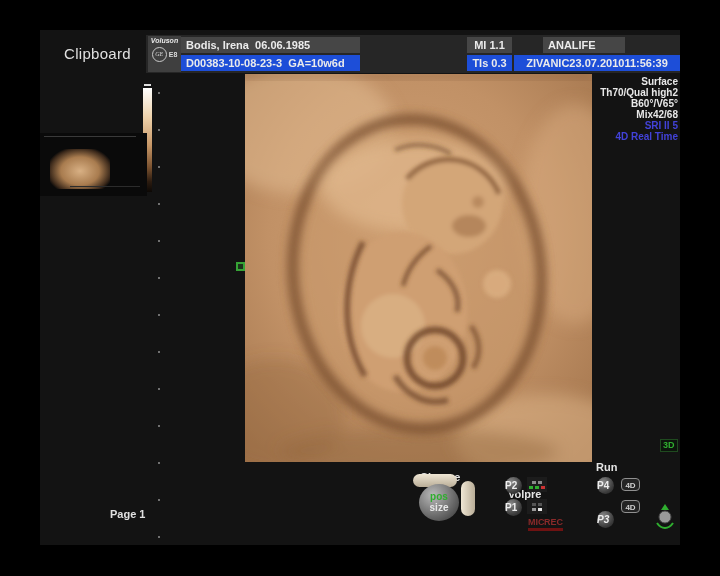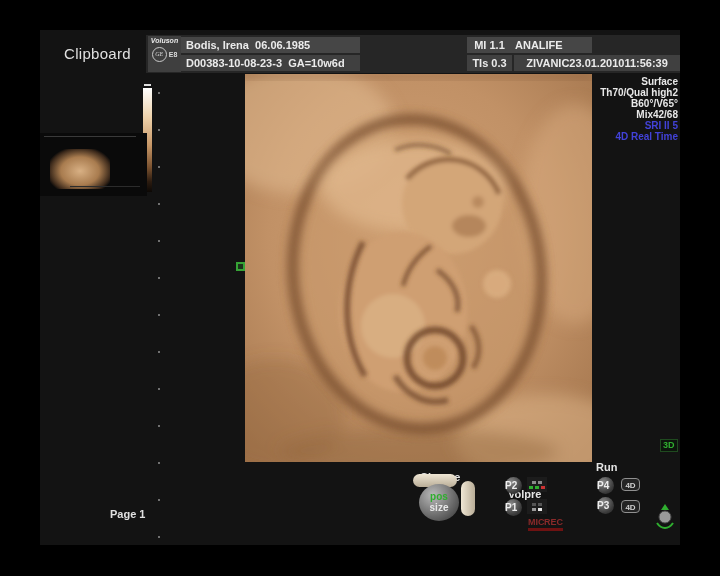--- a/index.html
+++ b/index.html
@@ -12,21 +12,21 @@
   .header-bg{left:146px;top:35px;width:534px;height:38px;background:#262626;}
   .logo-cell{left:148px;top:36px;width:33px;height:36px;background:#3f3f3f;text-align:center;}
   .brand{font-size:7px;font-weight:bold;font-style:italic;color:#e8e8e8;line-height:9px;letter-spacing:0;}
   .logo-row{display:flex;align-items:center;justify-content:center;gap:2px;margin-top:2px;}
   .ge-circle{width:13px;height:13px;border:1px solid #c9c9c9;border-radius:50%;
              font-family:"Liberation Serif",serif;font-style:italic;font-size:6px;line-height:13px;
              color:#dcdcdc;text-align:center;}
   .model{font-size:7px;font-weight:bold;color:#dcdcdc;}
   .hcell{position:absolute;height:16px;background:#464646;color:#ebebeb;font-size:11px;
          font-weight:bold;line-height:16px;white-space:nowrap;overflow:hidden;}
-  .hcell.r2{background:#404040;}
+  .hcell.r2{background:#1d4ed8;}
   .pad{padding:0 5px;}
   .ctr{text-align:center;}
   .right-meta{display:flex;justify-content:center;padding:0 8px;}
 
   
   .render-info{left:500px;top:76px;width:178px;text-align:right;font-size:10px;font-weight:bold;line-height:11px;}
   .ri-white{color:#e8e8e8;}
   .ri-blue{color:#4242d8;}
 
   
@@ -88,34 +88,34 @@
     </div>
   </div>
 
   <div class="hcell pad" style="left:181px;top:37px;width:169px;">
     <span>Bodis, Irena</span>&nbsp;
     <span>06.06.1985</span>
   </div>
   <div class="hcell ctr" style="left:467px;top:37px;width:45px;">
     <span>MI 1.1</span>
   </div>
-  <div class="hcell pad" style="left:510px;top:37px;width:72px;">
+  <div class="hcell pad" style="left:543px;top:37px;width:72px;">
     <span>ANALIFE</span>
   </div>
 
   <div class="hcell r2 pad" style="left:181px;top:55px;width:169px;">
     <span>D00383-10-08-23-3</span>&nbsp;
     <span>GA=10w6d</span>
   </div>
   <div class="hcell r2 ctr" style="left:467px;top:55px;width:45px;">
     <span>TIs 0.3</span>
   </div>
   <div class="hcell r2 right-meta" style="left:514px;top:55px;width:166px;box-sizing:border-box;">
     <span>ZIVANIC</span>
-    <span>23.01.2010</span>
+    <span>23.07.2010</span>
     <span>11:56:39</span>
   </div>
 
   <div class="abs render-info">
     <div class="ri-white">Surface</div>
     <div class="ri-white">Th70/Qual high2</div>
     <div class="ri-white">B60°/V65°</div>
     <div class="ri-white">Mix42/68</div>
     <div class="ri-blue">SRI II 5</div>
     <div class="ri-blue">4D Real Time</div>
@@ -220,21 +220,21 @@
       <span class="dot" style="background:#9a9a9a;"></span>
       <span class="dot" style="background:#e8e8e8;"></span>
     </span>
   </div>
   <div class="abs rec-lbl" style="left:528px;top:517px;">MIC</div>
   <div class="abs rec-lbl" style="left:544px;top:517px;">REC</div>
 
   <div class="abs lbl" style="left:596px;top:461px;">Run</div>
   <div class="abs pbtn" style="left:597px;top:477px;">P4</div>
   <div class="abs badge4d" style="left:621px;top:478px;">4D</div>
-  <div class="abs pbtn" style="left:597px;top:497px;">P3</div>
+  <div class="abs pbtn" style="left:597px;top:511px;font-style:italic;">P3</div>
   <div class="abs badge4d" style="left:621px;top:500px;">4D</div>
 
   <svg class="abs" style="left:653px;top:503px;" width="24" height="27" viewBox="0 0 24 27">
     <path d="M12,1 L16,7 L8,7 Z" fill="#2fae2f"></path>
     <circle cx="12" cy="14" r="6" fill="#9a9a9a" stroke="#4a4a4a"></circle>
     <path d="M4,20 C6,23 9,25 12,25" fill="none" stroke="#2fae2f" stroke-width="2"></path>
     <path d="M20,20 C18,23 15,25 12,25" fill="none" stroke="#2fae2f" stroke-width="2"></path>
   </svg>
 </div>
 

